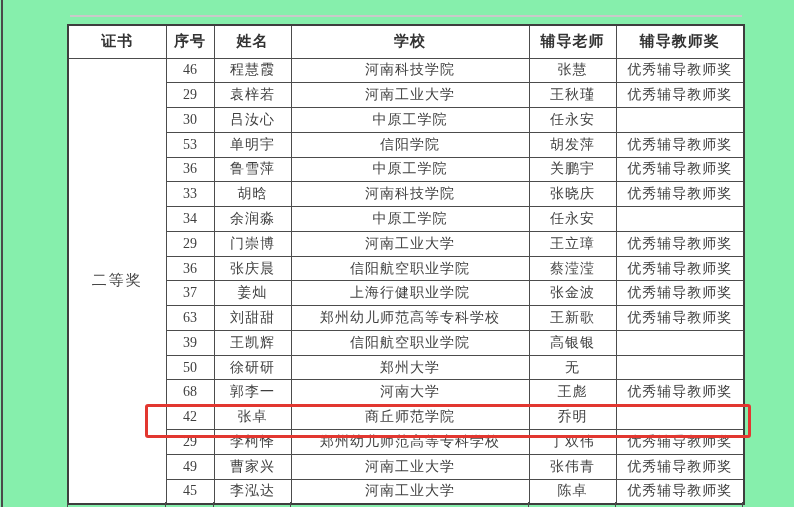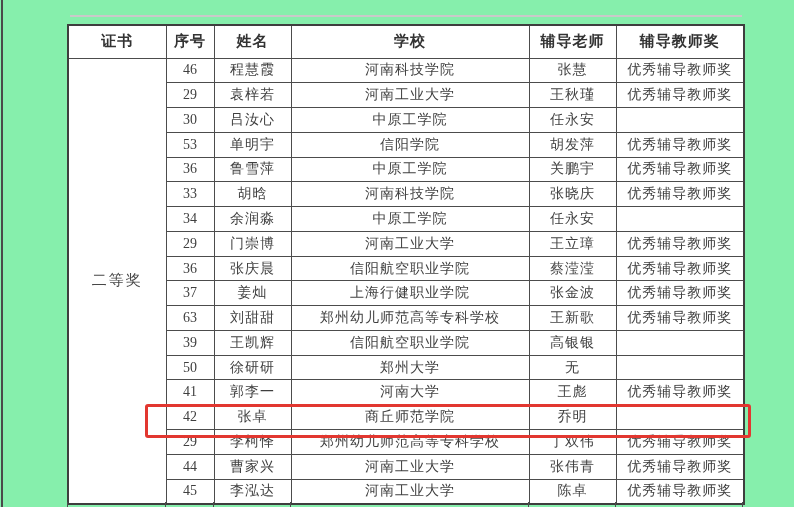--- a/index.html
+++ b/index.html
@@ -144,42 +144,42 @@
           <td></td>
         </tr>
         <tr>
           <td class="num">50</td>
           <td>徐研研</td>
           <td>郑州大学</td>
           <td>无</td>
           <td></td>
         </tr>
         <tr>
-          <td class="num">41</td>
+          <td class="num">68</td>
           <td>郭李一</td>
           <td>河南大学</td>
           <td>王彪</td>
           <td>优秀辅导教师奖</td>
         </tr>
         <tr>
           <td class="num">42</td>
           <td>张卓</td>
           <td>商丘师范学院</td>
           <td>乔明</td>
           <td></td>
         </tr>
         <tr>
           <td class="num">29</td>
           <td>李柯怿</td>
           <td>郑州幼儿师范高等专科学校</td>
           <td>丁双伟</td>
           <td>优秀辅导教师奖</td>
         </tr>
         <tr>
-          <td class="num">44</td>
+          <td class="num">49</td>
           <td>曹家兴</td>
           <td>河南工业大学</td>
           <td>张伟青</td>
           <td>优秀辅导教师奖</td>
         </tr>
         <tr>
           <td class="num">45</td>
           <td>李泓达</td>
           <td>河南工业大学</td>
           <td>陈卓</td>

